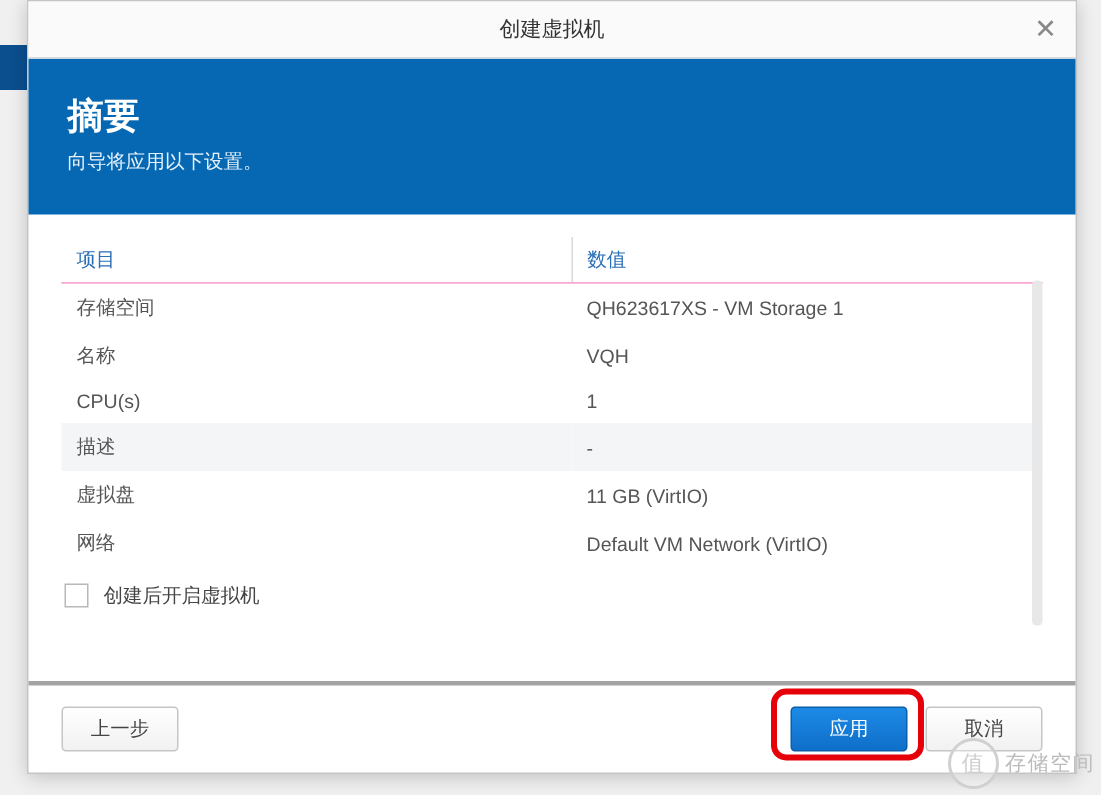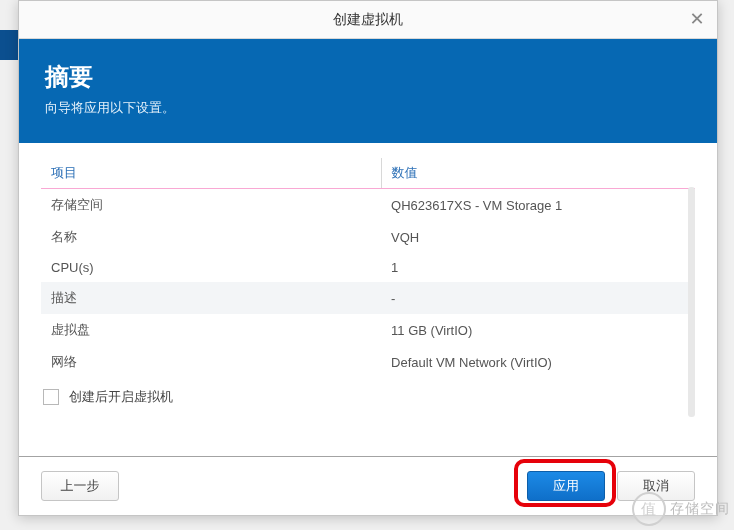--- a/index.html
+++ b/index.html
@@ -113,21 +113,21 @@
       align-items: center;
     }
     .checkbox-row .cb {
       width: 16px; height: 16px;
       border: 1px solid #b8b8b8;
       background: #fff;
       margin-right: 10px;
     }
     .checkbox-row .lbl { color: #444; }
     .footer {
-      border-top: 1px solid #a3a3a3;
+      border-top: 3px solid #a3a3a3;
       padding: 14px 22px;
       display: flex;
       align-items: center;
     }
     .btn {
       min-width: 78px;
       height: 30px;
       padding: 0 18px;
       border: 1px solid #c5c5c5;
       background: linear-gradient(#ffffff, #f1f1f1);

